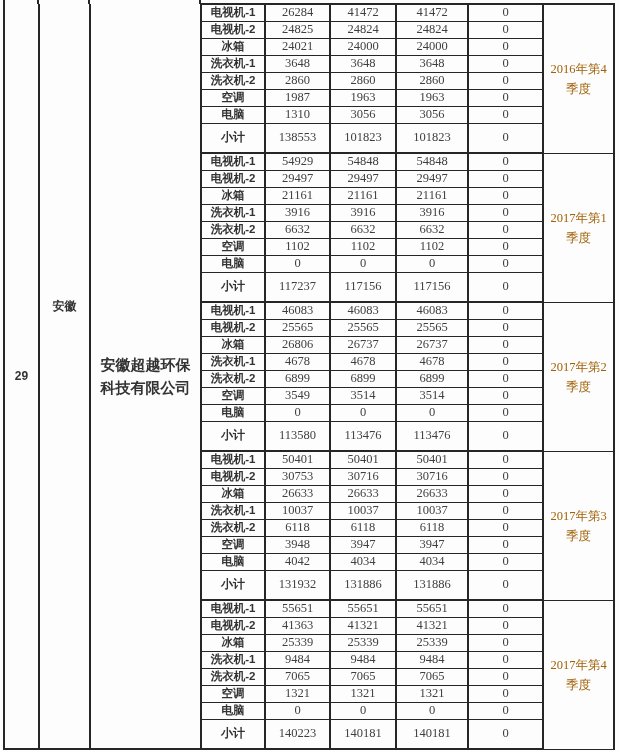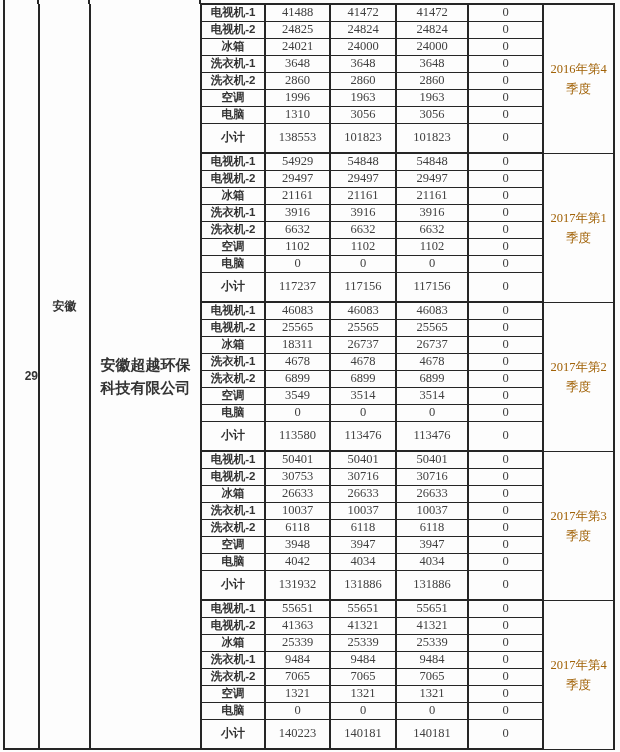--- a/index.html
+++ b/index.html
@@ -20,21 +20,21 @@
     text-align: center; vertical-align: middle;
     padding: 0; overflow: hidden;
     white-space: nowrap;
   }
   tr.product-row  { height: 17px; }
   tr.subtotal-row { height: 30px; }
   
   td.top-edge        { border-top-width: 2px; }
   tr.subtotal-row td { border-bottom-width: 2px; }
   td.merged          { border-top: none; border-bottom-width: 2px; }
-  td.seq             { border-left-width: 2px; text-align: right; }
+  td.seq             { border-left-width: 2px; }
   td.quarter         { border-right-width: 2px; }
   
   .lbl  { font-weight: bold; font-size: 12px; color: #333333; }
   .plabel { font-weight: bold; font-size: 11.5px; letter-spacing: 0; margin-left: 40px; }
   .num  { font-family: "Liberation Serif", serif; font-size: 12.5px; color: #3f3f3f; }
   td.quarter {
     font-family: "Liberation Serif", serif; font-size: 12.5px;
     color: #a16207; white-space: normal; line-height: 1.6;
     padding: 0 3px;
   }
@@ -70,21 +70,21 @@
       <col style="width:72px">
         <col style="width:75px">
         <col style="width:71px">
     </colgroup>
     <tbody>
         <tr class="product-row">
           <td class="lbl merged seq" rowspan="40">29</td>
           <td class="lbl merged province" rowspan="40">安徽</td>
           <td class="lbl merged company" rowspan="40">安徽超越环保科技有限公司</td>
           <td class="lbl plabel top-edge">电视机-1</td>
-          <td class="num top-edge">41488</td>
+          <td class="num top-edge">26284</td>
           <td class="num top-edge">41472</td>
           <td class="num top-edge">41472</td>
           <td class="num top-edge">0</td>
           <td class="quarter top-edge" rowspan="8">2016年第4季度</td>
         </tr>
         <tr class="product-row">
           <td class="lbl plabel">电视机-2</td>
           <td class="num">24825</td>
           <td class="num">24824</td>
           <td class="num">24824</td>
@@ -106,21 +106,21 @@
         </tr>
         <tr class="product-row">
           <td class="lbl plabel">洗衣机-2</td>
           <td class="num">2860</td>
           <td class="num">2860</td>
           <td class="num">2860</td>
           <td class="num">0</td>
         </tr>
         <tr class="product-row">
           <td class="lbl plabel">空调</td>
-          <td class="num">1996</td>
+          <td class="num">1987</td>
           <td class="num">1963</td>
           <td class="num">1963</td>
           <td class="num">0</td>
         </tr>
         <tr class="product-row">
           <td class="lbl plabel">电脑</td>
           <td class="num">1310</td>
           <td class="num">3056</td>
           <td class="num">3056</td>
           <td class="num">0</td>
@@ -199,21 +199,21 @@
         </tr>
         <tr class="product-row">
           <td class="lbl plabel">电视机-2</td>
           <td class="num">25565</td>
           <td class="num">25565</td>
           <td class="num">25565</td>
           <td class="num">0</td>
         </tr>
         <tr class="product-row">
           <td class="lbl plabel">冰箱</td>
-          <td class="num">18311</td>
+          <td class="num">26806</td>
           <td class="num">26737</td>
           <td class="num">26737</td>
           <td class="num">0</td>
         </tr>
         <tr class="product-row">
           <td class="lbl plabel">洗衣机-1</td>
           <td class="num">4678</td>
           <td class="num">4678</td>
           <td class="num">4678</td>
           <td class="num">0</td>

